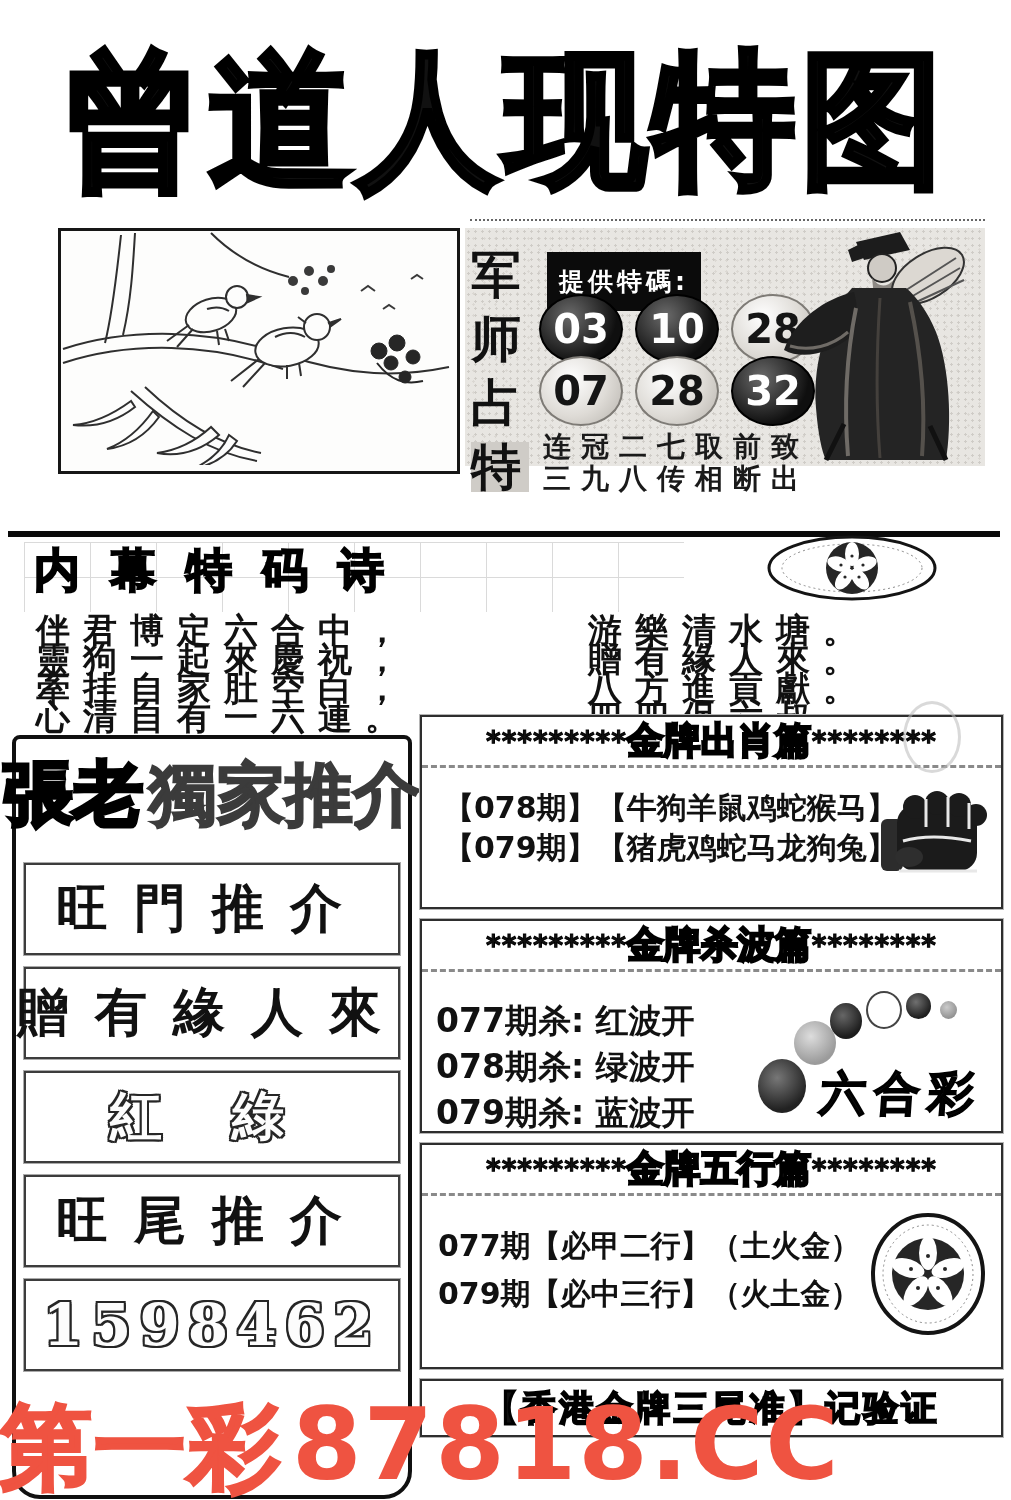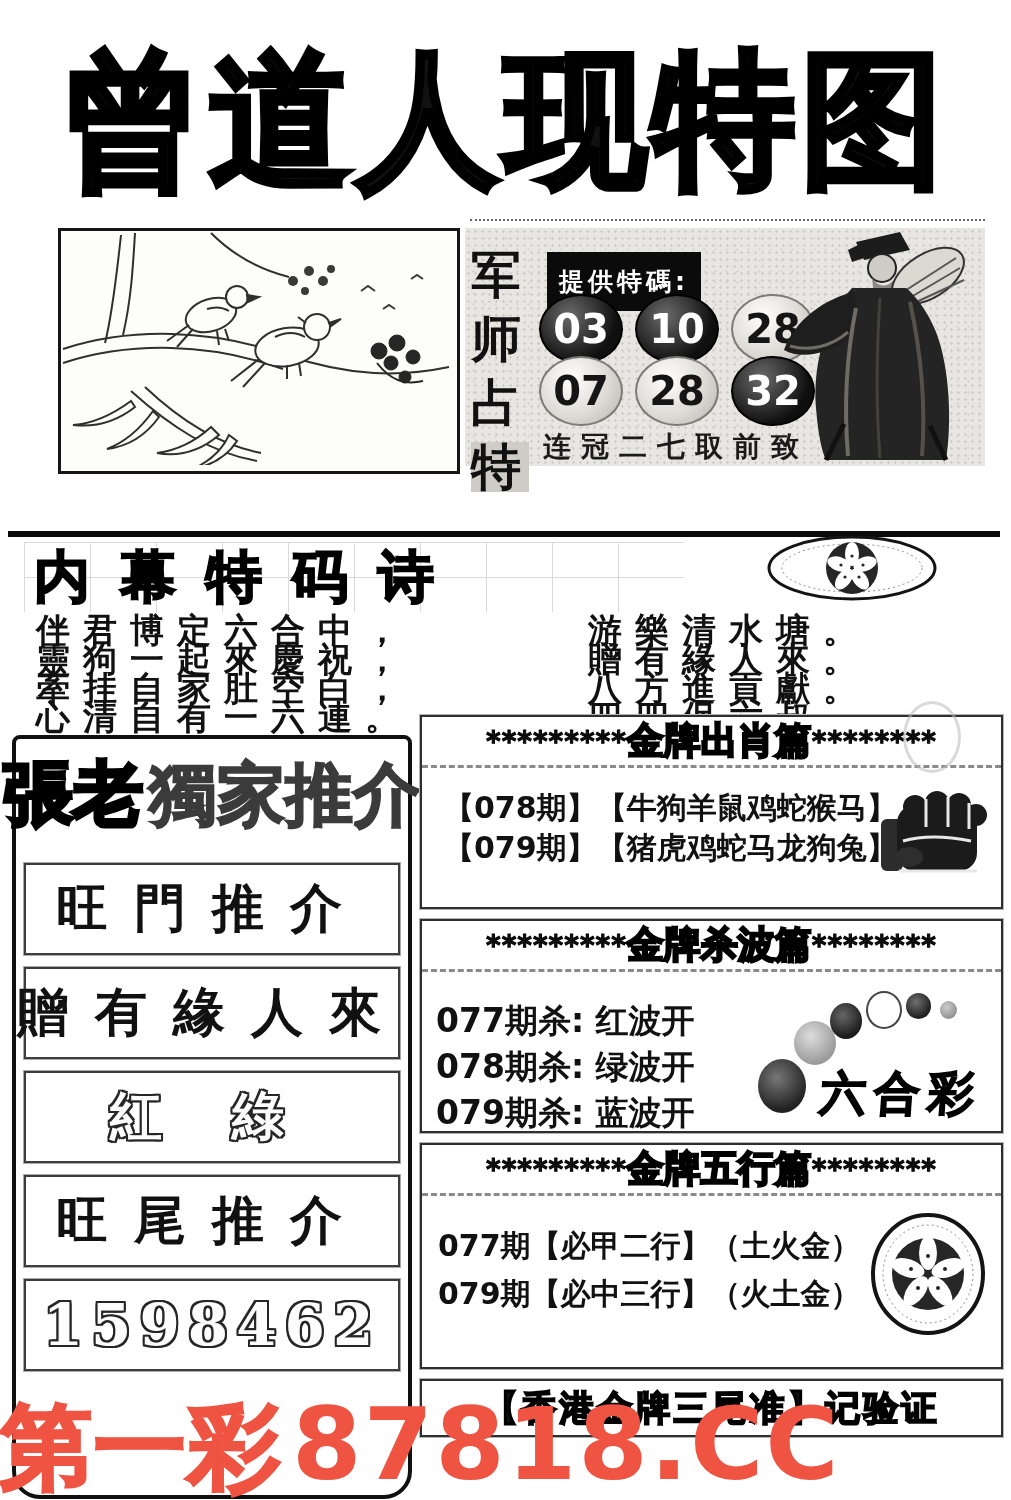--- a/index.html
+++ b/index.html
@@ -38,21 +38,21 @@
   .oracle-line.l2{top:232px;}
   .sage{right:0;top:0;width:225px;height:238px;}
 
   
   .big-rule{left:8px;top:531px;width:992px;height:6px;background:#0a0a0a;}
 
   
   .poem-grid{left:24px;top:542px;width:660px;height:70px;opacity:.55;
     background-image:linear-gradient(#bdbdbd 1px,transparent 1px),linear-gradient(90deg,#bdbdbd 1px,transparent 1px);
     background-size:66px 35px;}
-  .poem-title{left:34px;top:540px;font-size:56px;font-weight:900;letter-spacing:30px;
+  .poem-title{left:34px;top:540px;font-size:46px;font-weight:900;letter-spacing:30px;
     font-family:"DejaVu Serif",serif;-webkit-text-stroke:2px #000;white-space:nowrap;}
   .poem-logo{left:766px;top:534px;width:172px;height:68px;}
   .poem-line{font-family:"DejaVu Serif",serif;font-size:34px;font-weight:700;letter-spacing:13px;white-space:nowrap;}
   .poem-line .pa{position:absolute;left:36px;}
   .poem-line .pb{position:absolute;left:588px;}
 
   
   .left-col{left:12px;top:735px;width:392px;height:756px;border:4px solid #101010;
     border-radius:8px 8px 28px 28px;background:#fff;}
   .left-header{height:112px;display:flex;align-items:center;justify-content:center;gap:6px;white-space:nowrap;}
@@ -179,20 +179,21 @@
       <span class="ball light">28</span>
       <span class="ball light">44</span>
     </div>
     <div class="abs ball-row r2">
       <span class="ball light">07</span>
       <span class="ball light">28</span>
       <span class="ball dark">32</span>
       <span class="ball light">18</span>
     </div>
     <div class="abs oracle-line l1">连冠二七取前致</div>
+    <div class="abs oracle-line l2">三九八传相断出</div>
     <svg class="abs sage" viewBox="0 0 225 238">
       <g>
         <path d="M96,14 L140,4 L150,22 L104,32 Z" fill="#1c1c1c"></path>
         <path d="M88,22 L100,16 L104,30 L92,34 Z" fill="#1c1c1c"></path>
         <circle cx="122" cy="40" r="14" fill="#cfcbc5" stroke="#222" stroke-width="2"></circle>
         <path d="M112,50 q10,14 22,2 l-4,16 h-16 z" fill="#8d8984"></path>
 
         <ellipse cx="168" cy="48" rx="40" ry="22" transform="rotate(-32 168 48)" fill="#dcd8d2" stroke="#333" stroke-width="2"></ellipse>
         <path d="M140,66 L196,30 M146,72 L200,40 M152,76 L204,52" stroke="#555" stroke-width="2"></path>
 

